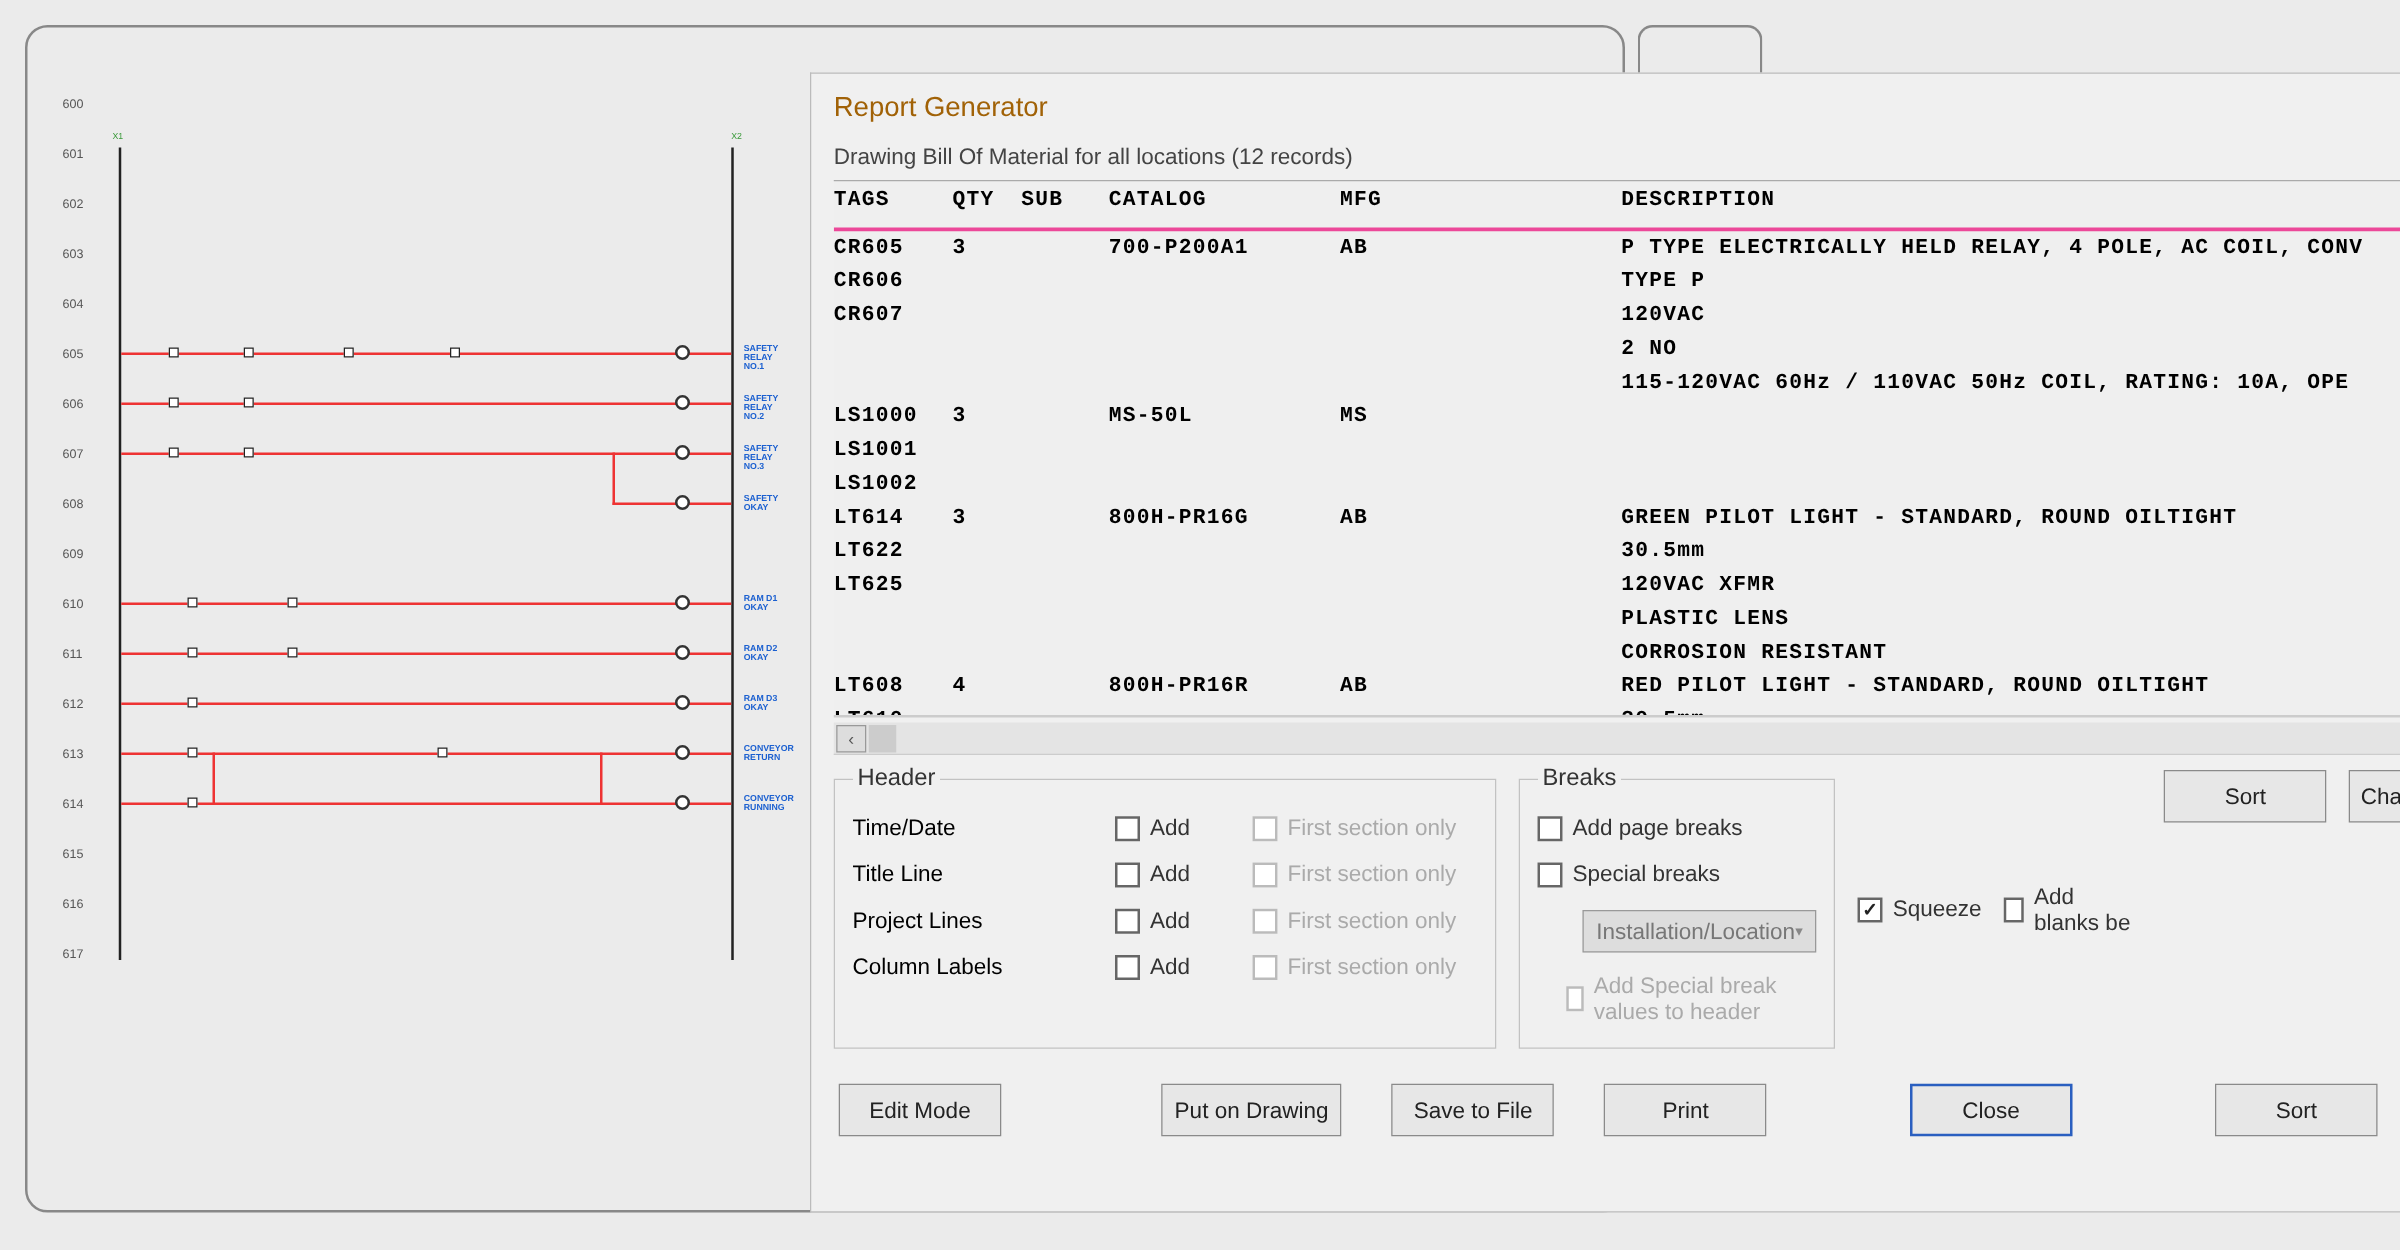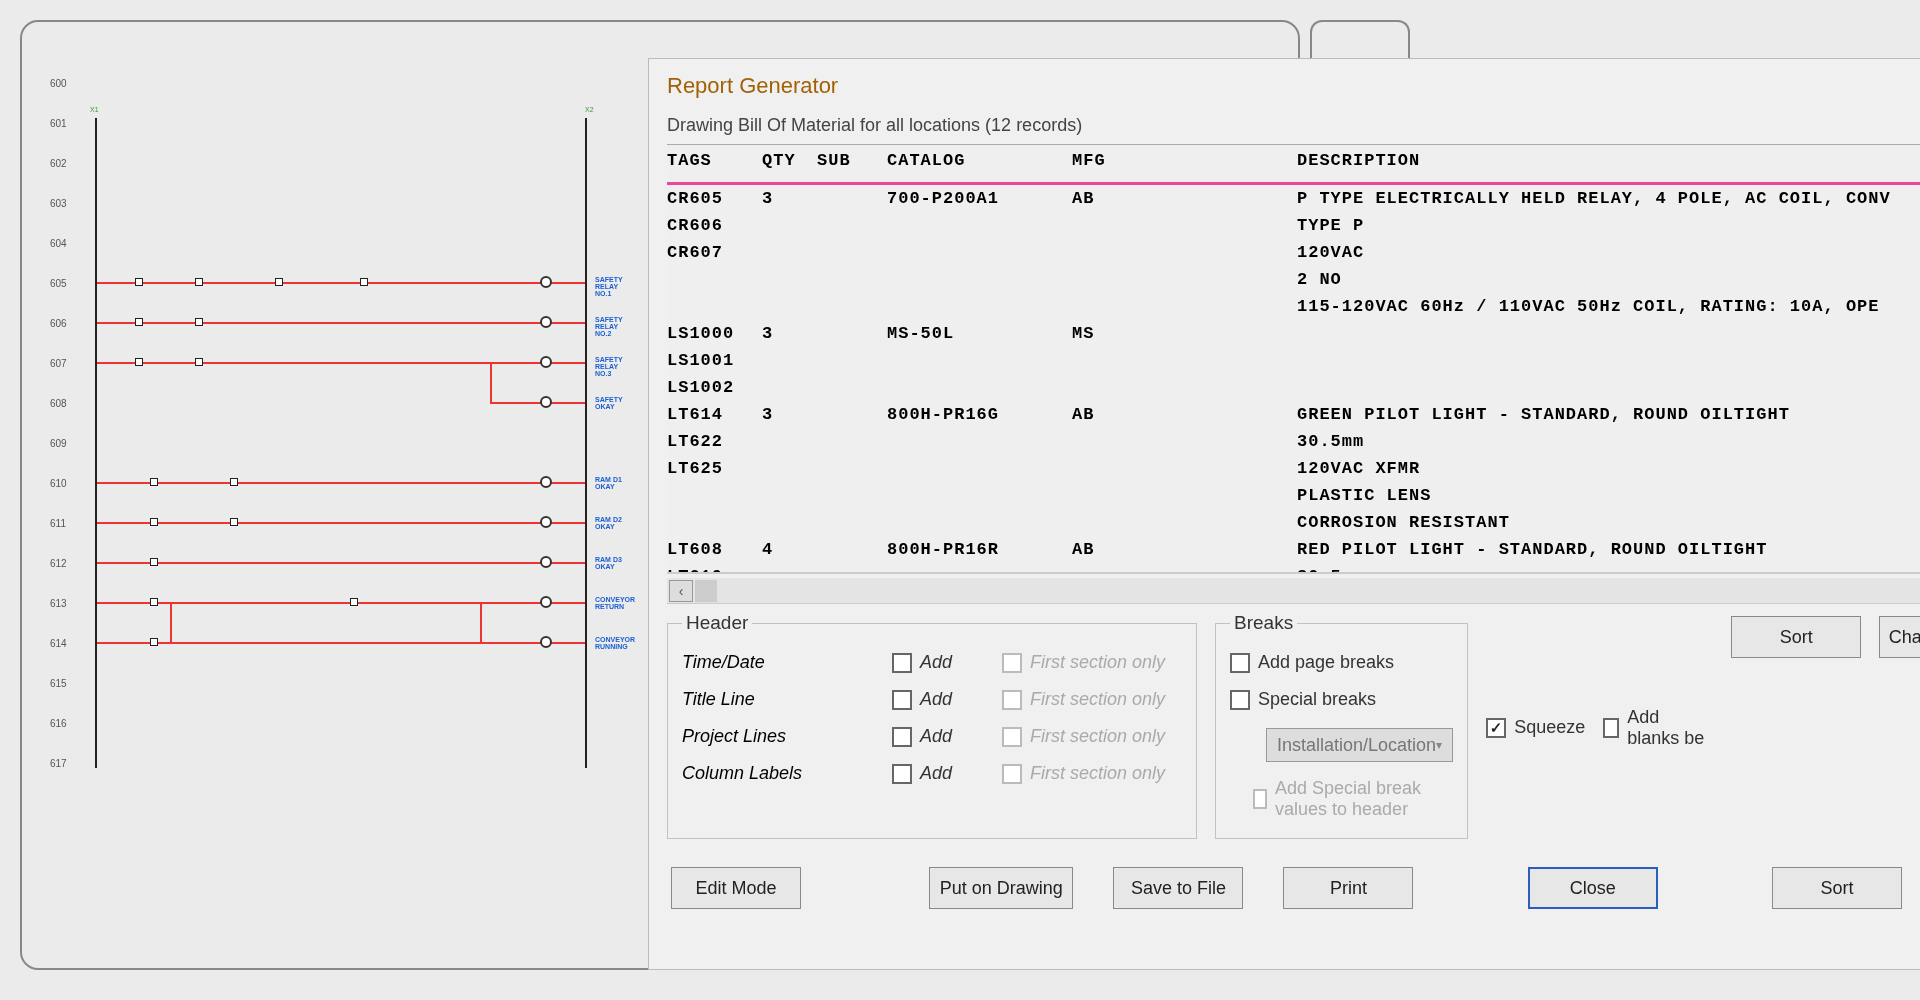--- a/index.html
+++ b/index.html
@@ -110,21 +110,21 @@
   .opt-row {
     display:flex;
     padding: 8px 18px 0 18px;
     gap: 18px;
   }
   fieldset {
     border:1px solid #c2c2c2;
     padding: 10px 14px 18px 14px;
   }
   legend { font-size:19px; color:#333; padding:0 4px; }
-  .hdr-grid { display:grid; grid-template-columns: 210px 110px 180px; row-gap:16px; align-items:center; font-size:18px; padding-top:8px;font-style:italic;}
+  .hdr-grid { display:grid; grid-template-columns: 210px 110px 180px; row-gap:16px; align-items:center; font-size:18px; padding-top:8px;}
   .chk { display:inline-flex; align-items:center; gap:8px; font-size:18px; color:#333;}
   .chk.disabled { color:#aaa; }
   .box {
     width:20px; height:20px; border:2px solid #666; background:#fff; display:inline-flex;
     align-items:center; justify-content:center; font-size:15px; font-weight:bold; color:#222;
   }
   .box.disabled { border-color:#bbb; }
   .box.checked::after{ content:"✓"; }
   .breaks-col { display:flex; flex-direction:column; gap:16px; padding-top:8px;}
   .combo {

